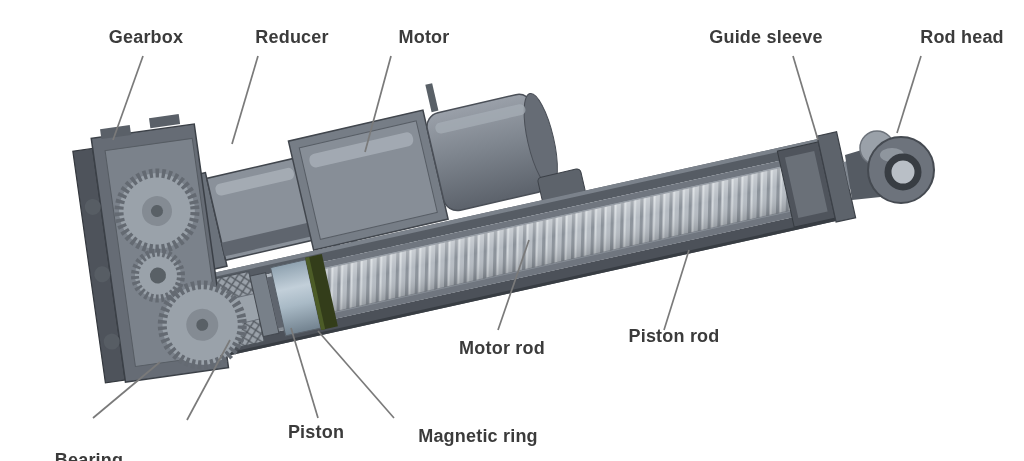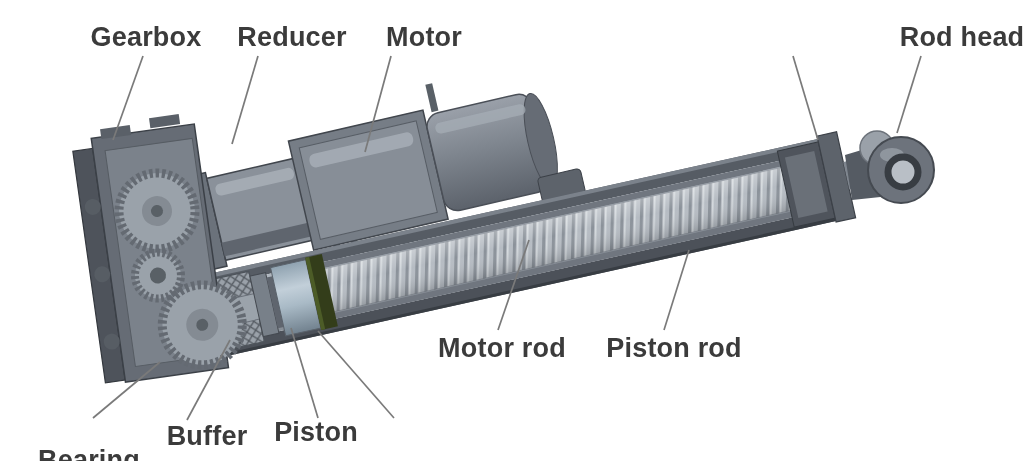--- a/index.html
+++ b/index.html
@@ -8,21 +8,21 @@
     width:1024px;height:461px;
     background:#ffffff;
     overflow:hidden;
     font-family:"Liberation Sans",sans-serif;
   }
   #drawing,#leaders{position:absolute;left:0;top:0;pointer-events:none;}
   .label{
     position:absolute;
     transform:translate(-50%,-50%);
     font-family:"Liberation Sans",sans-serif;
-    font-size:27px;
+    font-size:18px;
     font-weight:600;
     color:#3b3b3b;
     white-space:nowrap;
     letter-spacing:0.2px;
   }
 </style>
 </head>
 <body>
 
 <div id="stage" style="background: rgb(255, 255, 255);">
@@ -183,19 +183,20 @@
       <line x1="664" y1="330" x2="689" y2="250" stroke="#7a7a7a" stroke-width="1.7"></line>
       <line x1="93" y1="418" x2="160" y2="362" stroke="#7a7a7a" stroke-width="1.7"></line>
       <line x1="187" y1="420" x2="230" y2="340" stroke="#7a7a7a" stroke-width="1.7"></line>
       <line x1="318" y1="418" x2="291" y2="328" stroke="#7a7a7a" stroke-width="1.7"></line>
       <line x1="394" y1="418" x2="318" y2="331" stroke="#7a7a7a" stroke-width="1.7"></line>
     </svg>
 
   <div class="label" style="left: 146px; top: 37px;">Gearbox</div>
   <div class="label" style="left: 424px; top: 37px;">Motor</div>
   <div class="label" style="left: 292px; top: 37px;">Reducer</div>
+  <div class="label" style="left: 766px; top: 37px;">Guide sleeve</div>
   <div class="label" style="left: 962px; top: 37px;">Rod head</div>
   <div class="label" style="left: 502px; top: 348px;">Motor rod</div>
-  <div class="label" style="left: 674px; top: 348px;">Piston rod</div>
+  <div class="label" style="left: 674px; top: 336px;">Piston rod</div>
   <div class="label" style="left: 89px; top: 460px;">Bearing</div>
-  <div class="label" style="left: 207px; top: 436px;">Buffer</div>
   <div class="label" style="left: 316px; top: 432px;">Piston</div>
+  <div class="label" style="left: 478px; top: 436px;">Magnetic ring</div>
 </div>
 
 </body></html>

